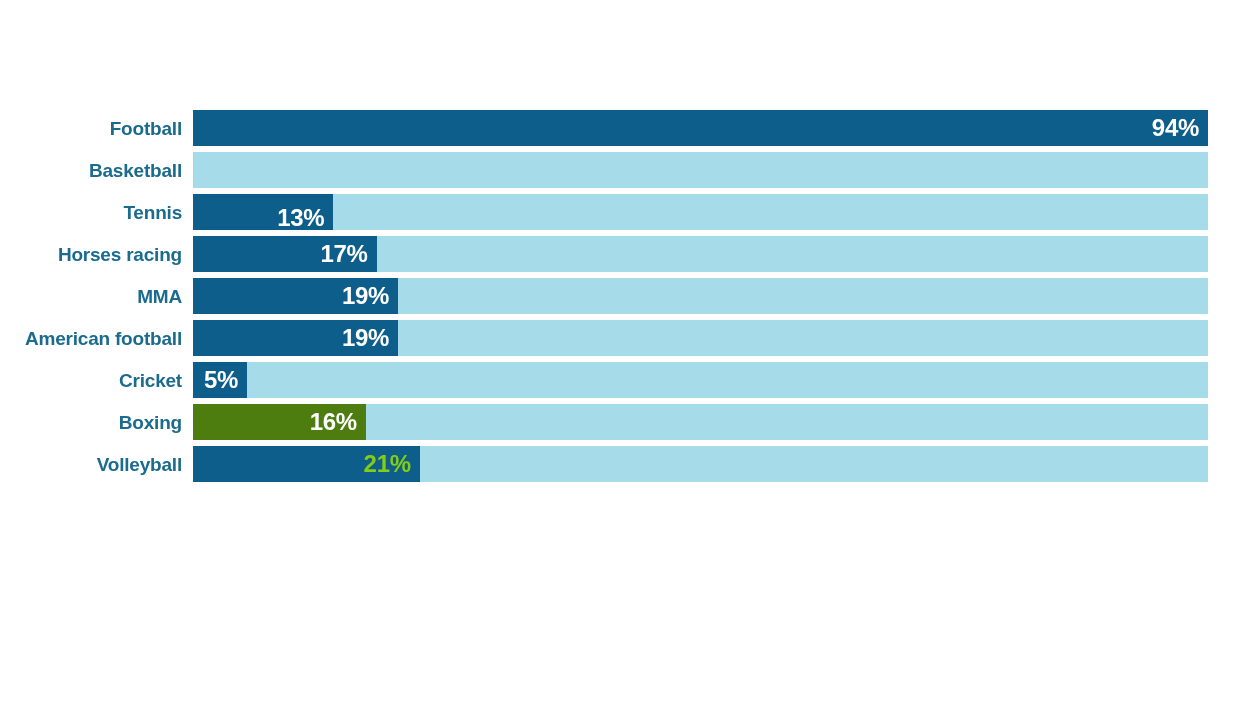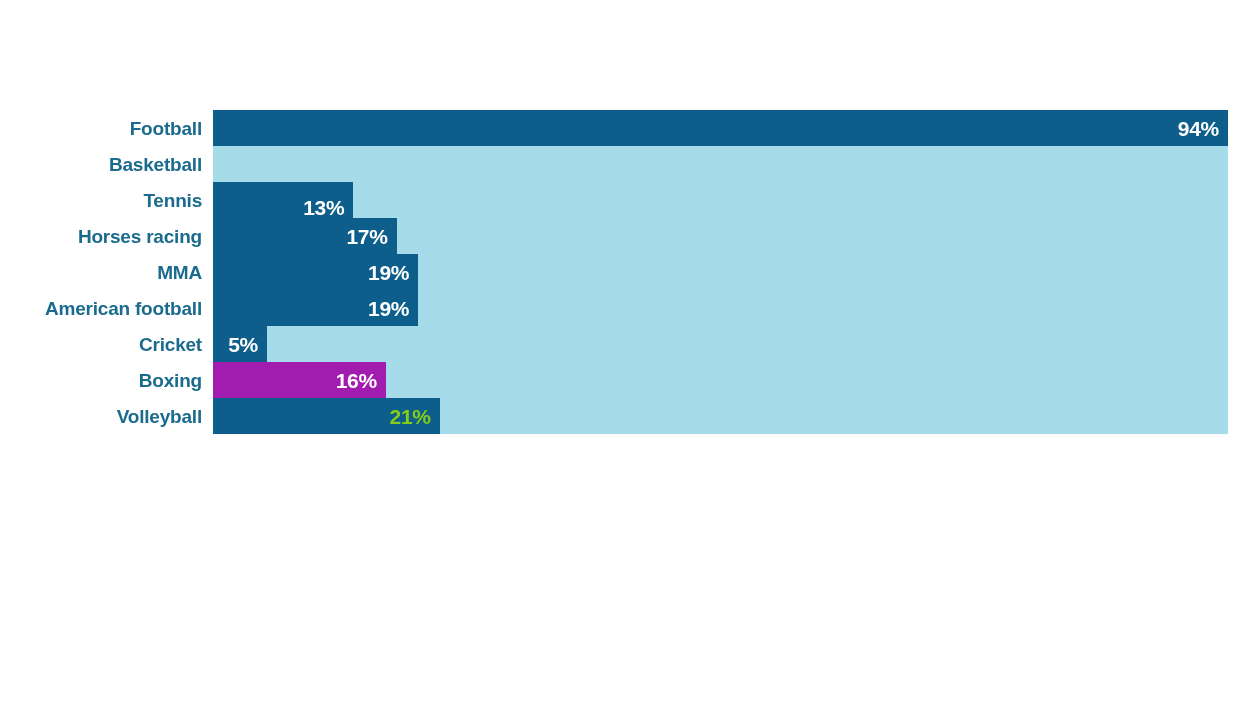--- a/index.html
+++ b/index.html
@@ -26,23 +26,23 @@
   #chart-rows {
     position: absolute;
     left: 0;
     top: 110px;
     width: 1258px;
   }
 
   .chart-row {
     position: relative;
     height: 36px;
+    margin-bottom: 6px;
     display: flex;
     align-items: stretch;
-    padding-left: 20px;
   }
 
   .row-label {
     width: 182px;
     flex: 0 0 182px;
     display: flex;
     align-items: center;
     justify-content: flex-end;
     font-size: 19px;
     font-weight: bold;
@@ -77,21 +77,21 @@
     height: 36px;
     background: #0d5e8a;
     display: flex;
     align-items: center;
     justify-content: flex-end;
     box-sizing: border-box;
     padding-right: 9px;
   }
 
   .row-value {
-    font-size: 21px;
+    font-size: 24px;
     font-weight: bold;
     color: #ffffff;
     line-height: 1;
     white-space: nowrap;
     letter-spacing: -0.3px;
   }
 </style>
 </head>
 <body>
 
@@ -154,21 +154,21 @@
           <div class="row-track" style="background: rgb(166, 219, 233);"></div>
           <div class="row-fill" style="background: rgb(13, 94, 138); width: 53.9894px;">
             <span class="row-value" style="color: rgb(255, 255, 255);">5%</span>
           </div>
         </div>
       </div>
       <div class="chart-row">
         <div class="row-label">Boxing</div>
         <div class="row-track-wrap">
           <div class="row-track" style="background: rgb(166, 219, 233);"></div>
-          <div class="row-fill" style="background: #a21caf; width: 172.766px;">
+          <div class="row-fill" style="background: #4d7c0f; width: 172.766px;">
             <span class="row-value" style="color: rgb(255, 255, 255);">16%</span>
           </div>
         </div>
       </div>
       <div class="chart-row">
         <div class="row-label">Volleyball</div>
         <div class="row-track-wrap">
           <div class="row-track" style="background: rgb(166, 219, 233);"></div>
           <div class="row-fill" style="background: rgb(13, 94, 138); width: 226.755px;">
             <span class="row-value" style="color: #84cc16;">21%</span>

